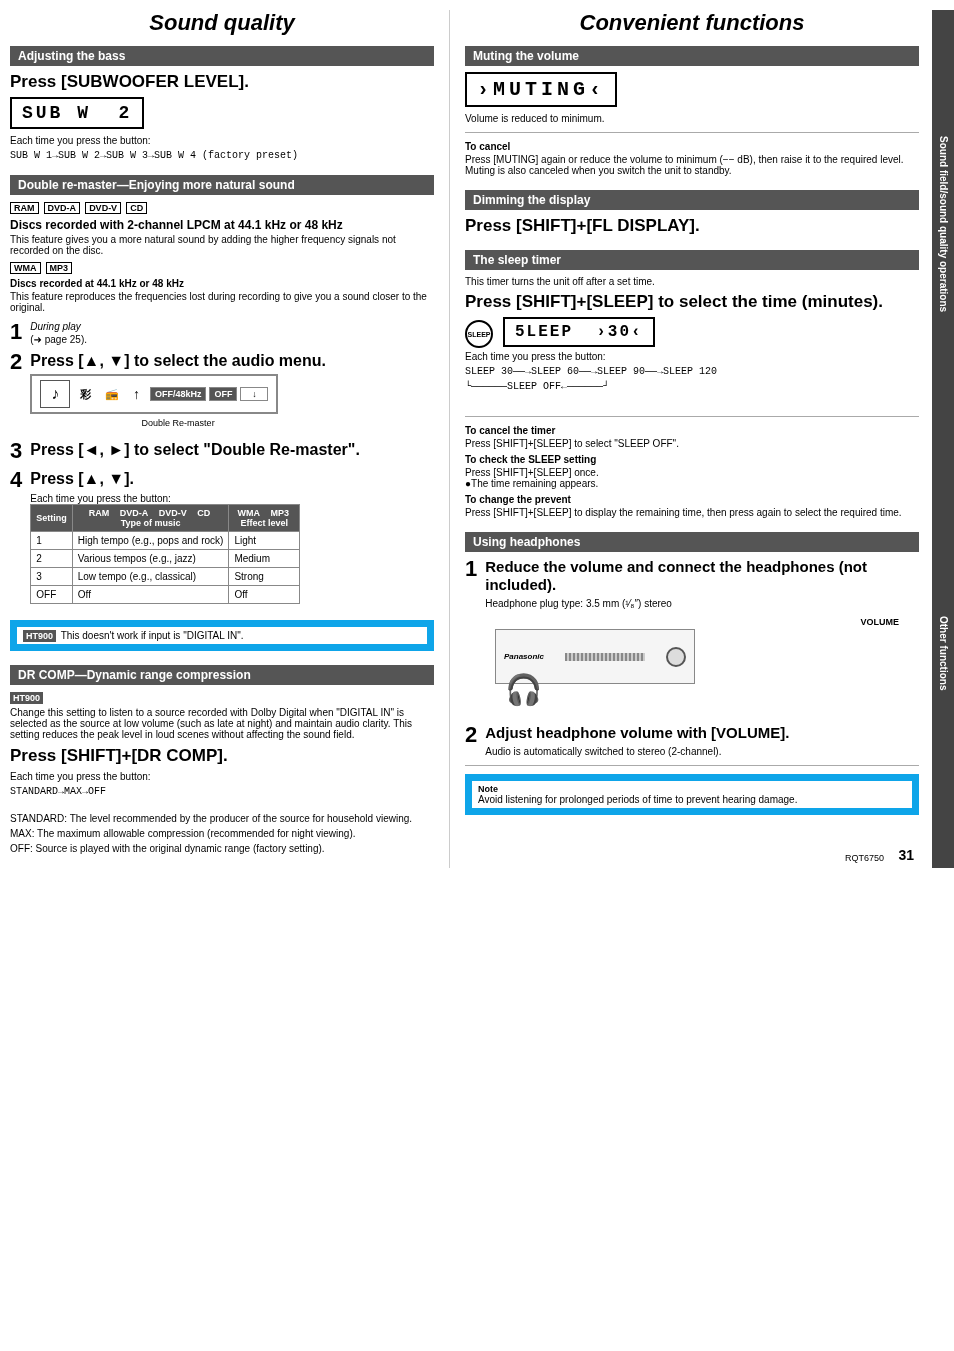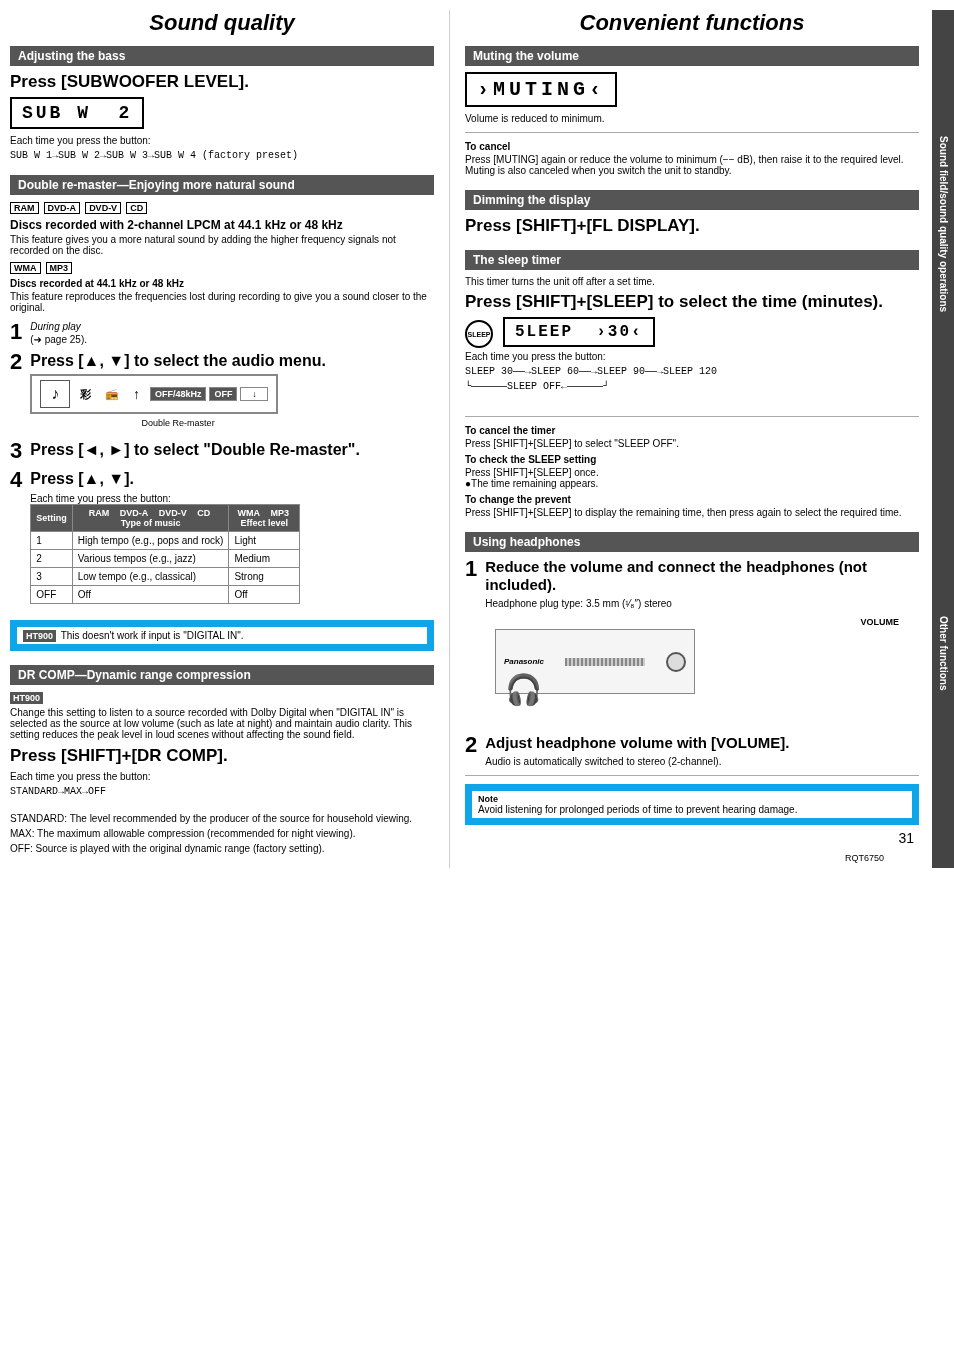--- a/index.html
+++ b/index.html
@@ -205,21 +205,21 @@
     .flow-diagram {
       font-size: 10px;
       margin: 4px 0;
       font-family: 'Courier New', monospace;
     }
     .section-block {
       margin-bottom: 14px;
     }
     .device-img {
       width: 200px;
-      height: 65px;
+      height: 55px;
       border: 1px solid #888;
       position: relative;
       background: #f5f5f5;
       display: flex;
       align-items: center;
       justify-content: space-between;
       padding: 0 8px;
     }
     .panasonic-label {
       font-size: 8px;
@@ -264,24 +264,24 @@
       font-weight: bold;
       font-size: 10px;
       margin-top: 5px;
       margin-bottom: 2px;
     }
     .right-content {
       padding-right: 25px;
     }
     .page-number {
       position: absolute;
-      bottom: 22px;
+      bottom: 5px;
       right: 30px;
       font-size: 14px;
-      font-weight: normal;
+      font-weight: bold;
     }
     .rqt-label {
       position: absolute;
       bottom: 5px;
       right: 60px;
       font-size: 9px;
     }
   </style>
 </head>
 <body>

